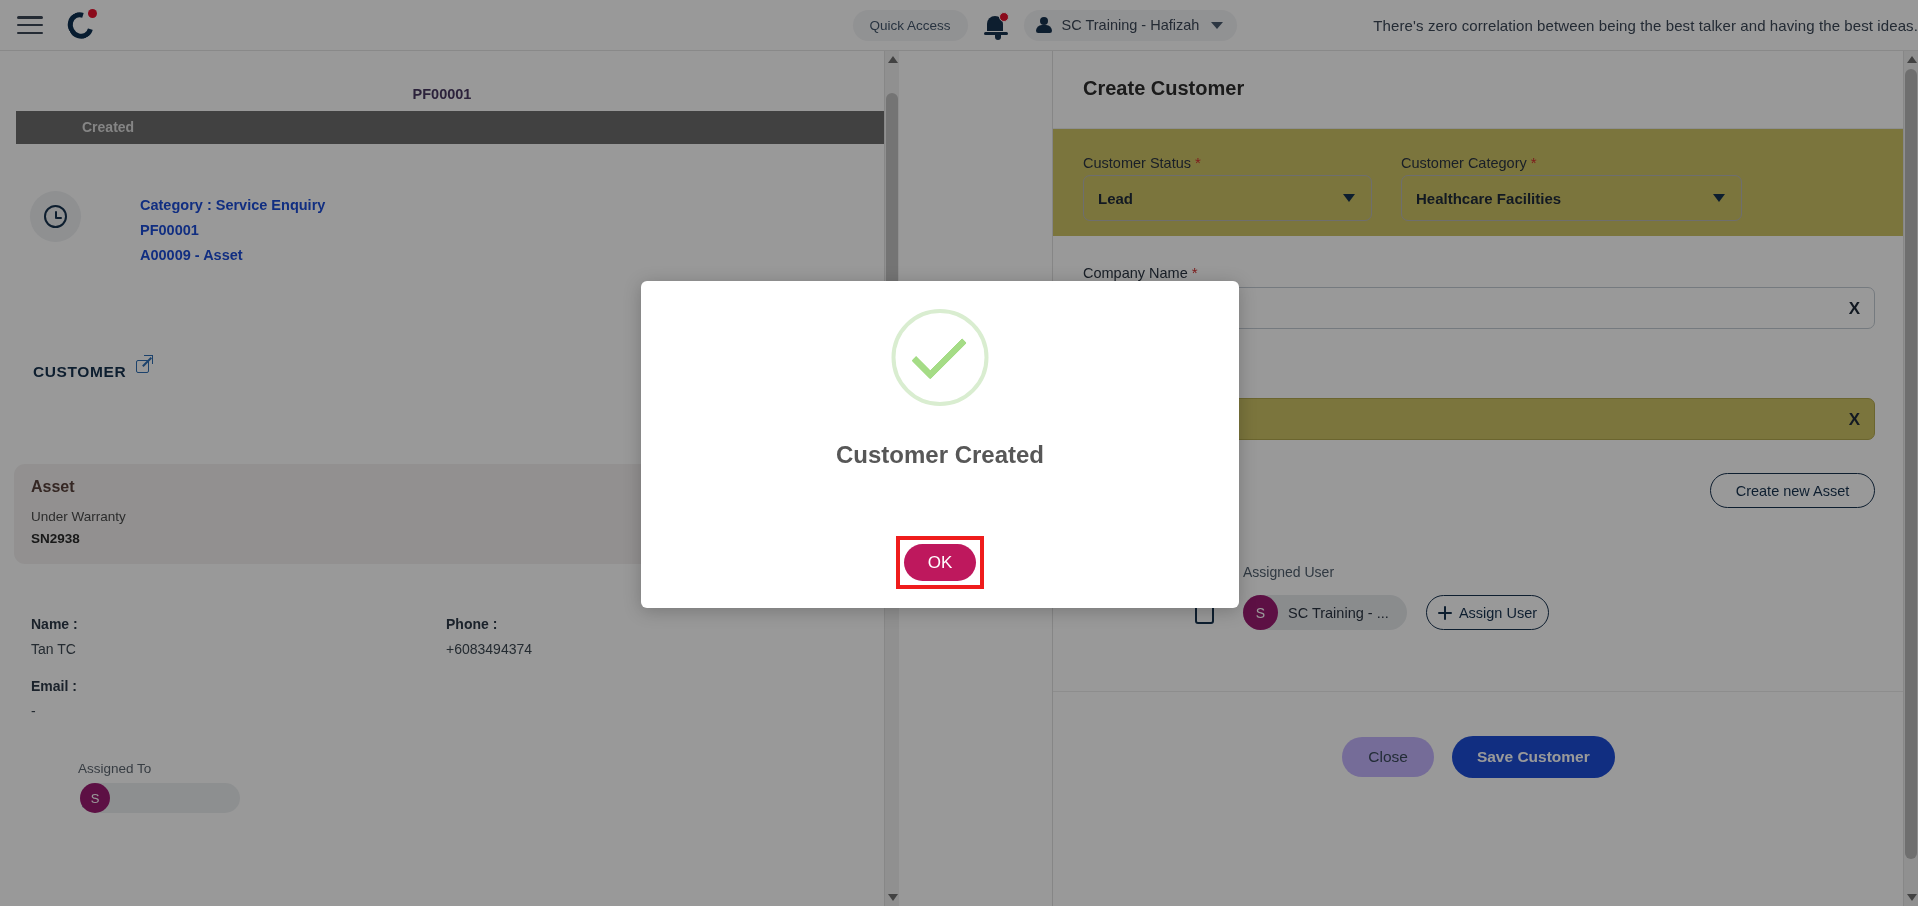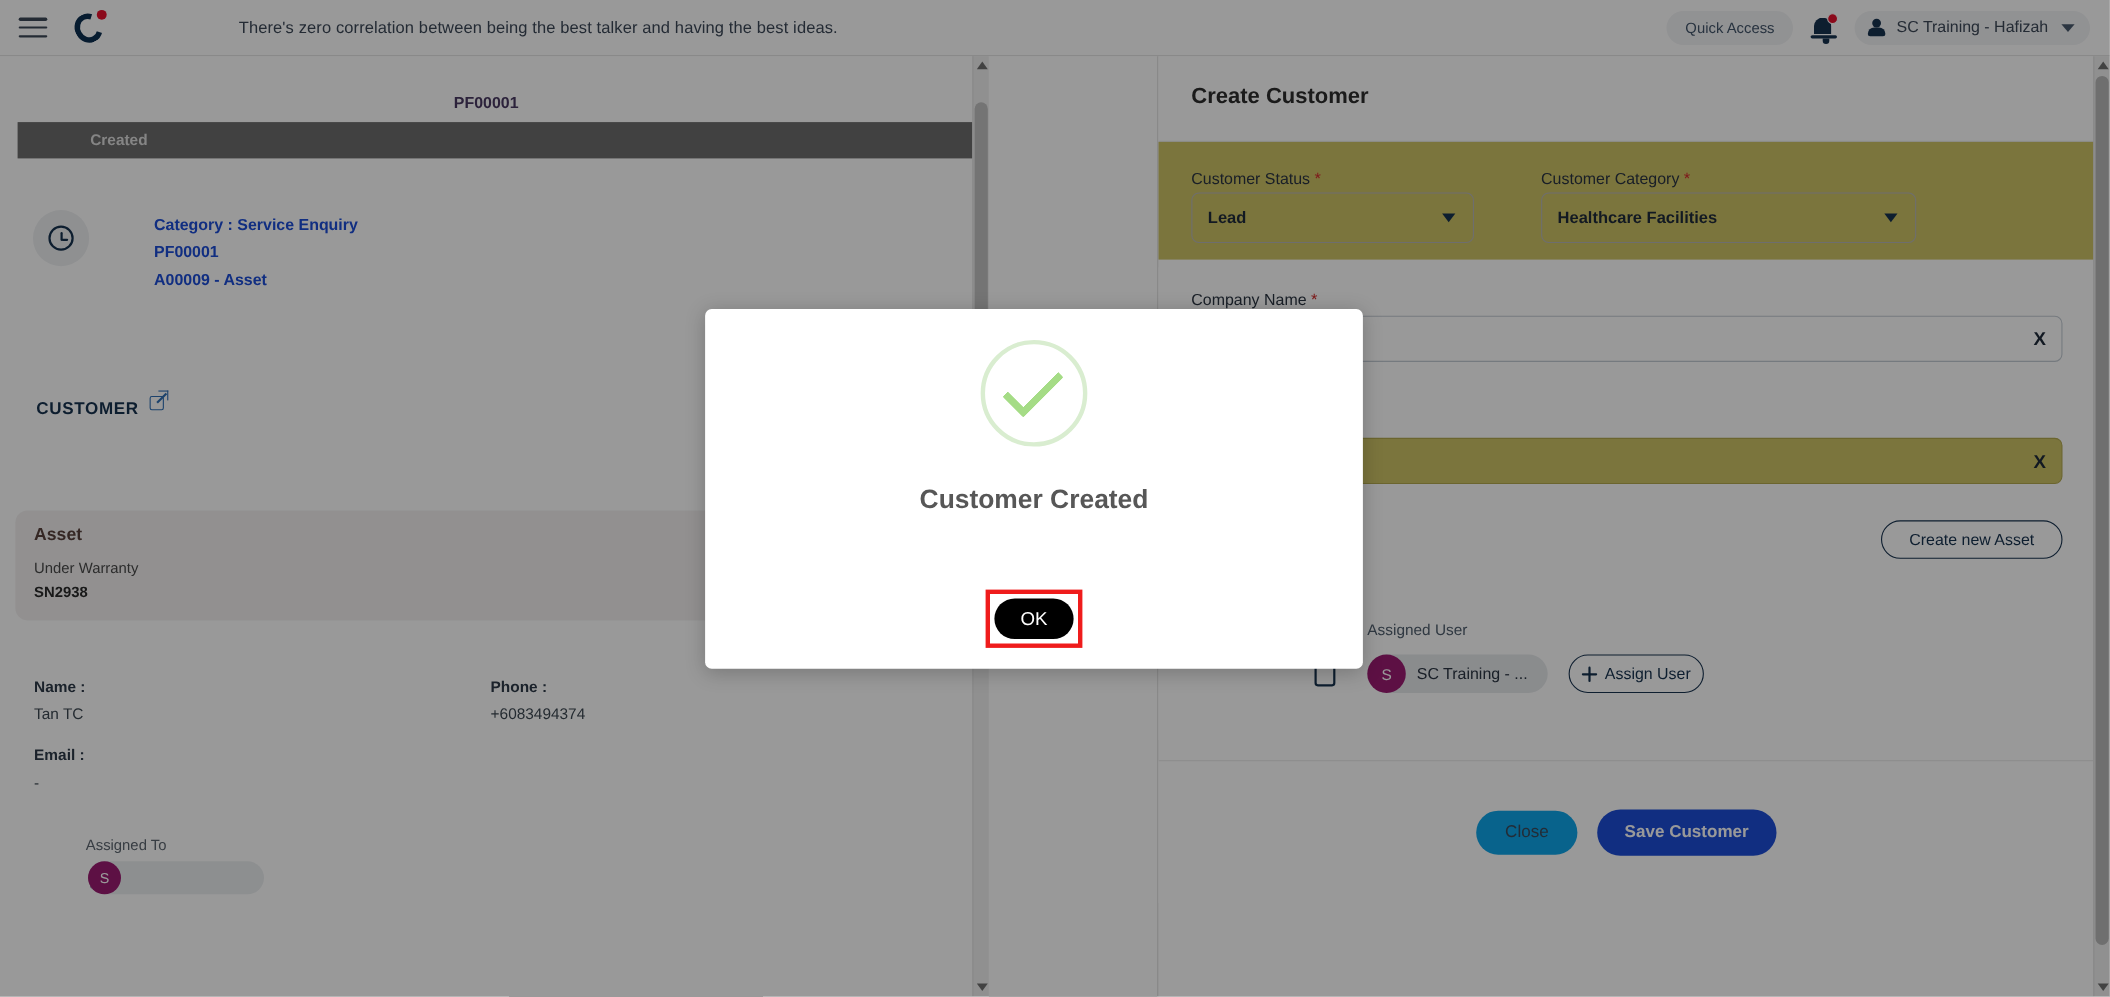--- a/index.html
+++ b/index.html
@@ -328,21 +328,21 @@
     font-size: 17px; font-weight: bold; color: #1f2b3a; cursor: pointer;
     line-height: 1;
   }
   .ff-input input {
     border: none; outline: none; background: transparent;
     font-size: 15px; color: #1f2b3a; margin-left: 14px; width: 80%;
     font-family: "Liberation Sans", sans-serif;
   }
 
   #lbl-cust-status   { left: 30px;  top: 103px; }
-  #sel-cust-status   { left: 30px;  top: 124px; width: 257px; text-align: center; }
+  #sel-cust-status   { left: 30px;  top: 124px; width: 289px; text-align: center; }
   #lbl-cust-category { left: 348px; top: 103px; }
   #sel-cust-category { left: 348px; top: 124px; width: 341px; }
 
   #lbl-company  { left: 30px; top: 213px; }
   #inp-company  { left: 30px; top: 236px; width: 792px; }
   #lbl-custname { left: 30px; top: 324px; }
   #inp-custname { left: 30px; top: 347px; width: 792px; }
 
   #asset-title {
     position: absolute; left: 30px; top: 433px;
@@ -395,21 +395,21 @@
   }
   .plus-glyph::before { left: 0; top: 6px; width: 14px; height: 2.2px; }
   .plus-glyph::after  { left: 6px; top: 0; width: 2.2px; height: 14px; }
 
   #rp-footer {
     position: absolute; left: 0; top: 640px; width: 851px; height: 130px;
     background: #ffffff; border-top: 1px solid #ececec;
     display: flex; align-items: center; justify-content: center; gap: 18px;
   }
   #btn-close {
-    background: #0ea5e9; border: none; border-radius: 21px;
+    background: #c4b5fd; border: none; border-radius: 21px;
     color: #3a4a5c; font-size: 15.5px;
     padding: 11px 26px; cursor: pointer;
     font-family: "Liberation Sans", sans-serif;
   }
   #btn-save-customer {
     background: #1d4ed8; border: none; border-radius: 21px;
     color: #ffffff; font-size: 15.5px; font-weight: bold;
     padding: 12px 25px; cursor: pointer;
     font-family: Liberation Sans, sans-serif;
   }
@@ -448,61 +448,61 @@
     text-align: center; font-size: 24px; font-weight: bold; color: #575757;
   }
   #ok-highlight {
     position: absolute; left: 50%; top: 255px; transform: translateX(-50%);
     border: 4px solid #ef1c1c;
     padding: 4px;
     background: #ffffff;
   }
   #btn-ok {
     width: 72px; height: 37px;
-    background: #000000; border: none; border-radius: 19px;
+    background: #be185d; border: none; border-radius: 19px;
     color: #ffffff; font-size: 17px;
     cursor: pointer; font-family: "Liberation Sans", sans-serif;
   }
 </style>
 </head>
 <body>
 
 <div id="page-root">
 
   <div id="topbar">
     <div class="hamburger">
       <i></i>
         <i></i>
         <i></i>
     </div>
 
     <div class="brand-logo">
       <div class="c-arc"></div>
       <div class="dot"></div>
     </div>
-
-    <div id="headline">There's zero correlation between being the best talker and having the best ideas.</div>
 
     <div id="topbar-right">
       <button class="quick-access">Quick Access</button>
 
       <div class="bell-wrap">
         <div class="bell"></div>
         <div class="bell-badge"></div>
       </div>
 
       <div class="user-pill">
         <div class="user-glyph">
           <div class="head"></div>
             <div class="body"></div>
         </div>
         <span class="user-name">SC Training - Hafizah</span>
         <div class="chev-down"></div>
       </div>
     </div>
+
+    <div id="headline">There's zero correlation between being the best talker and having the best ideas.</div>
   </div>
 
   <div id="left-panel">
 
     <div id="pf-code">PF00001</div>
 
     <div id="status-bar">
       <span>Created</span>
     </div>
 

